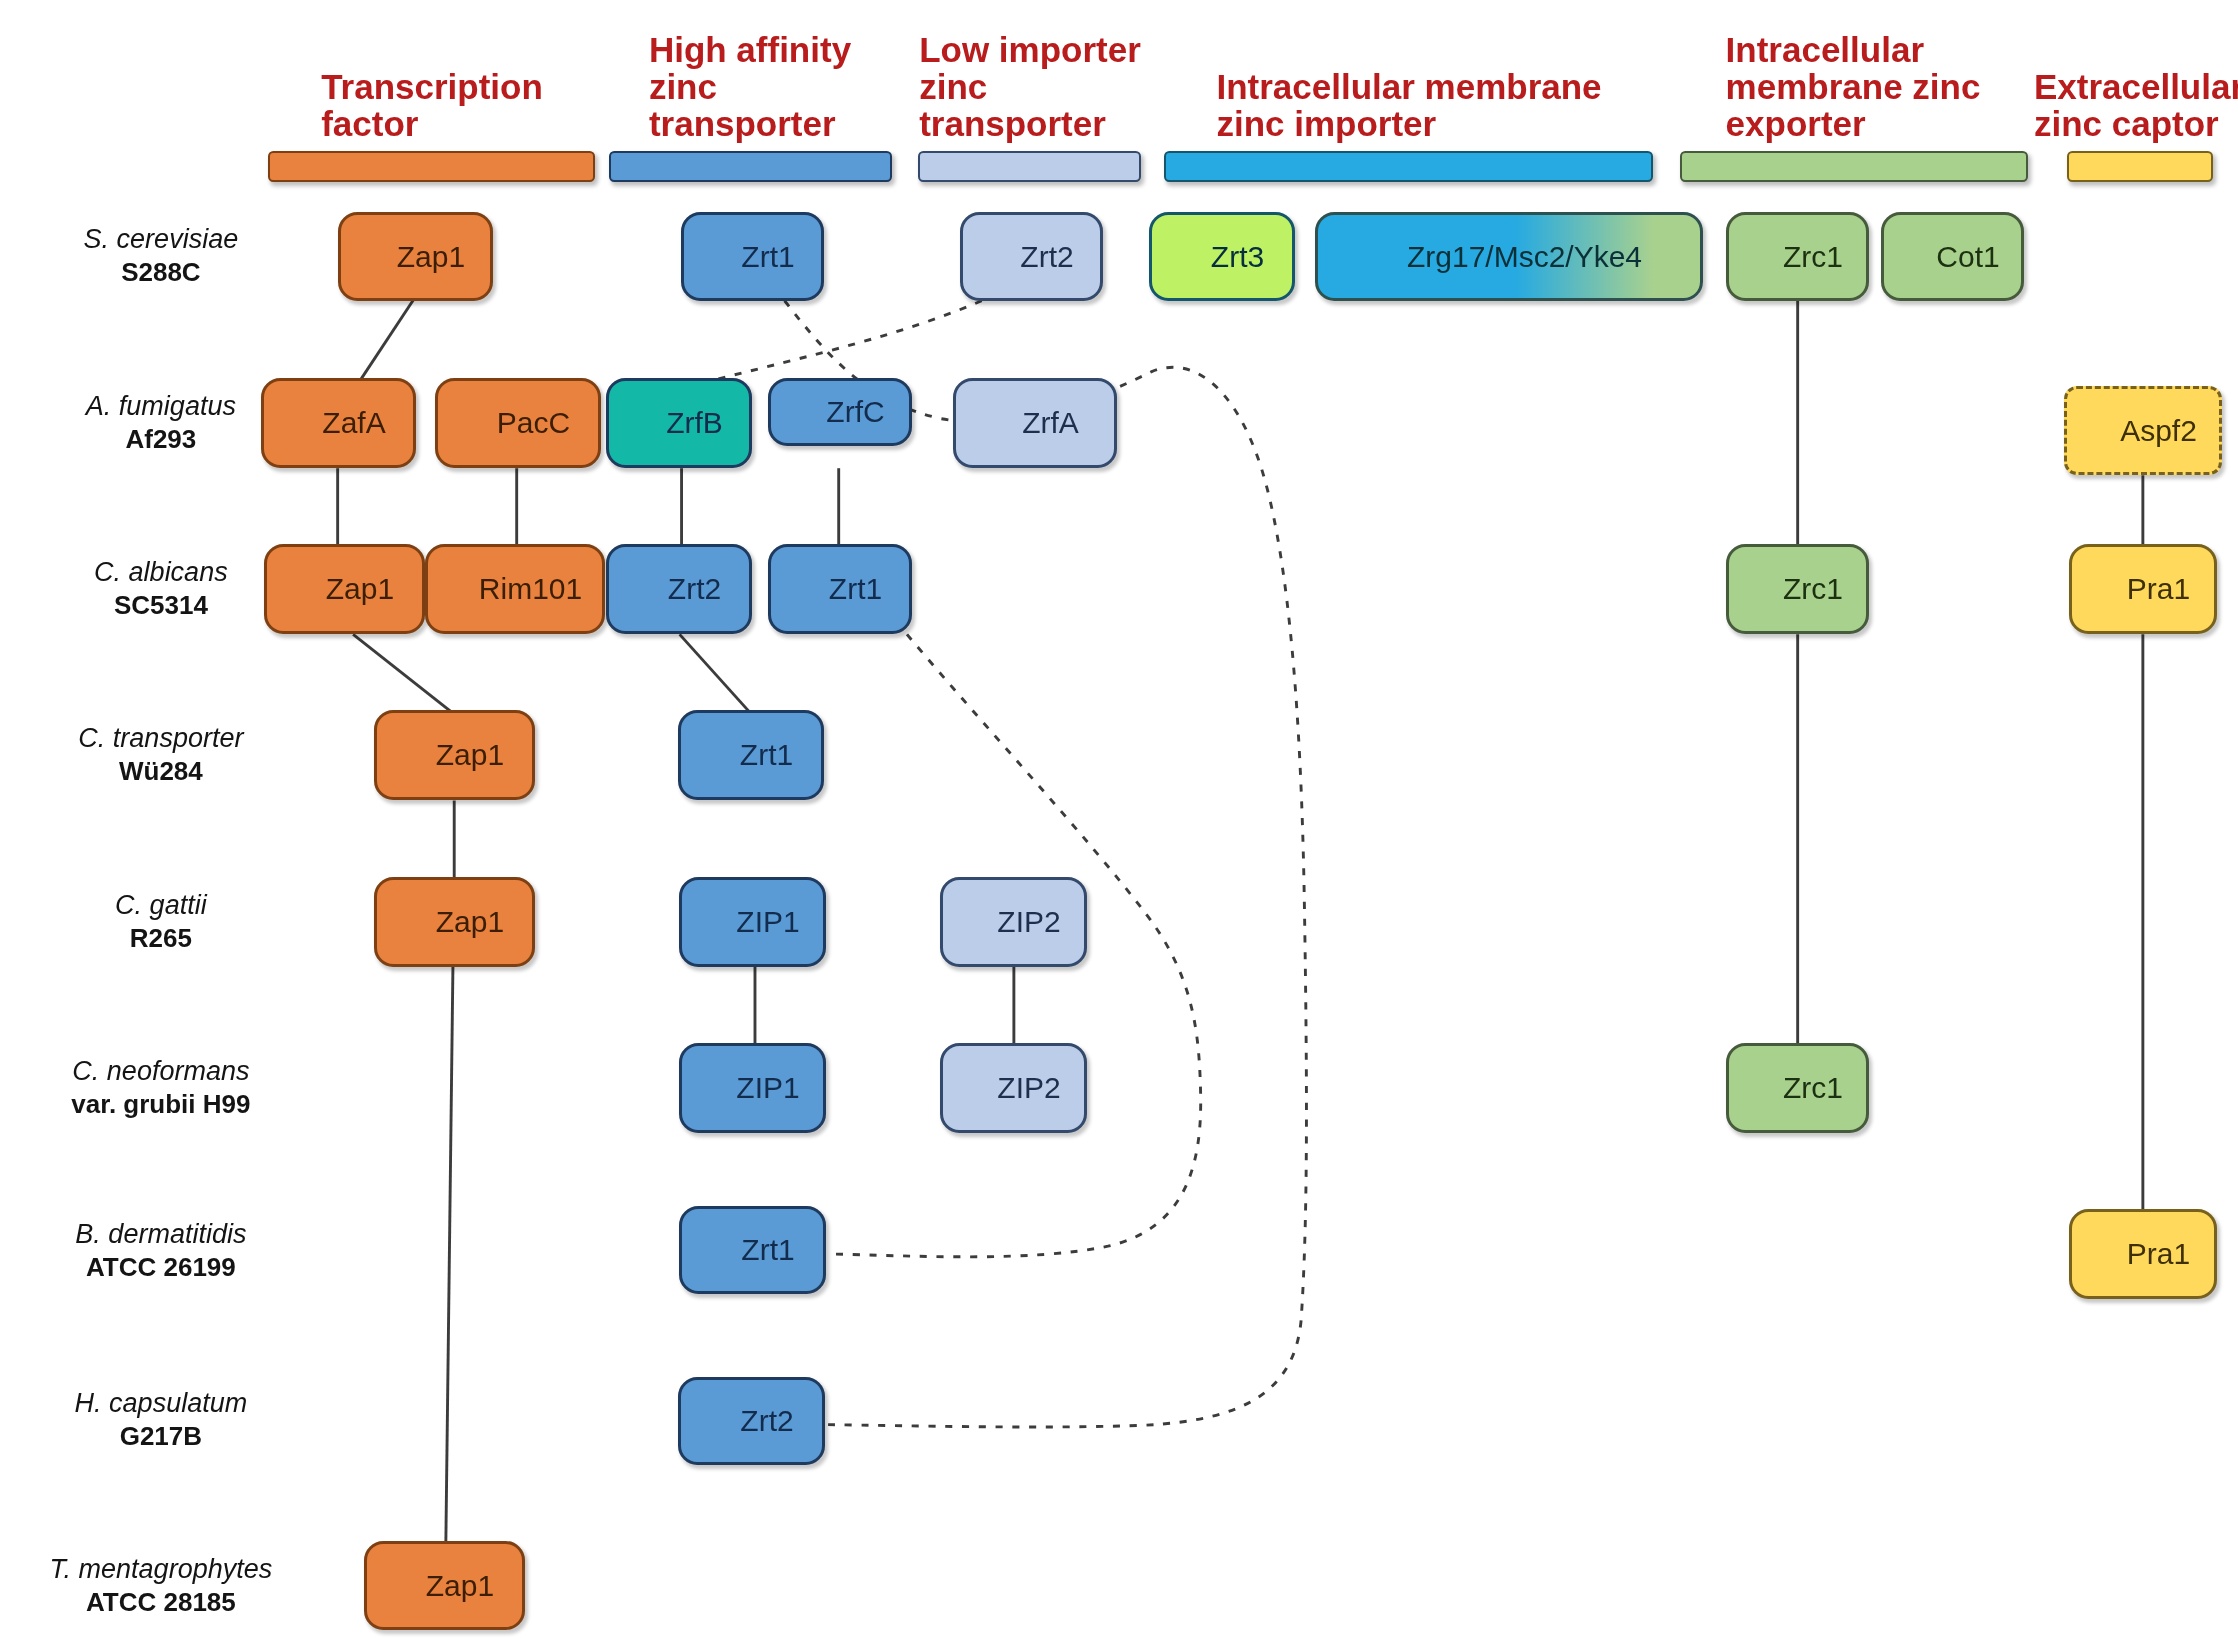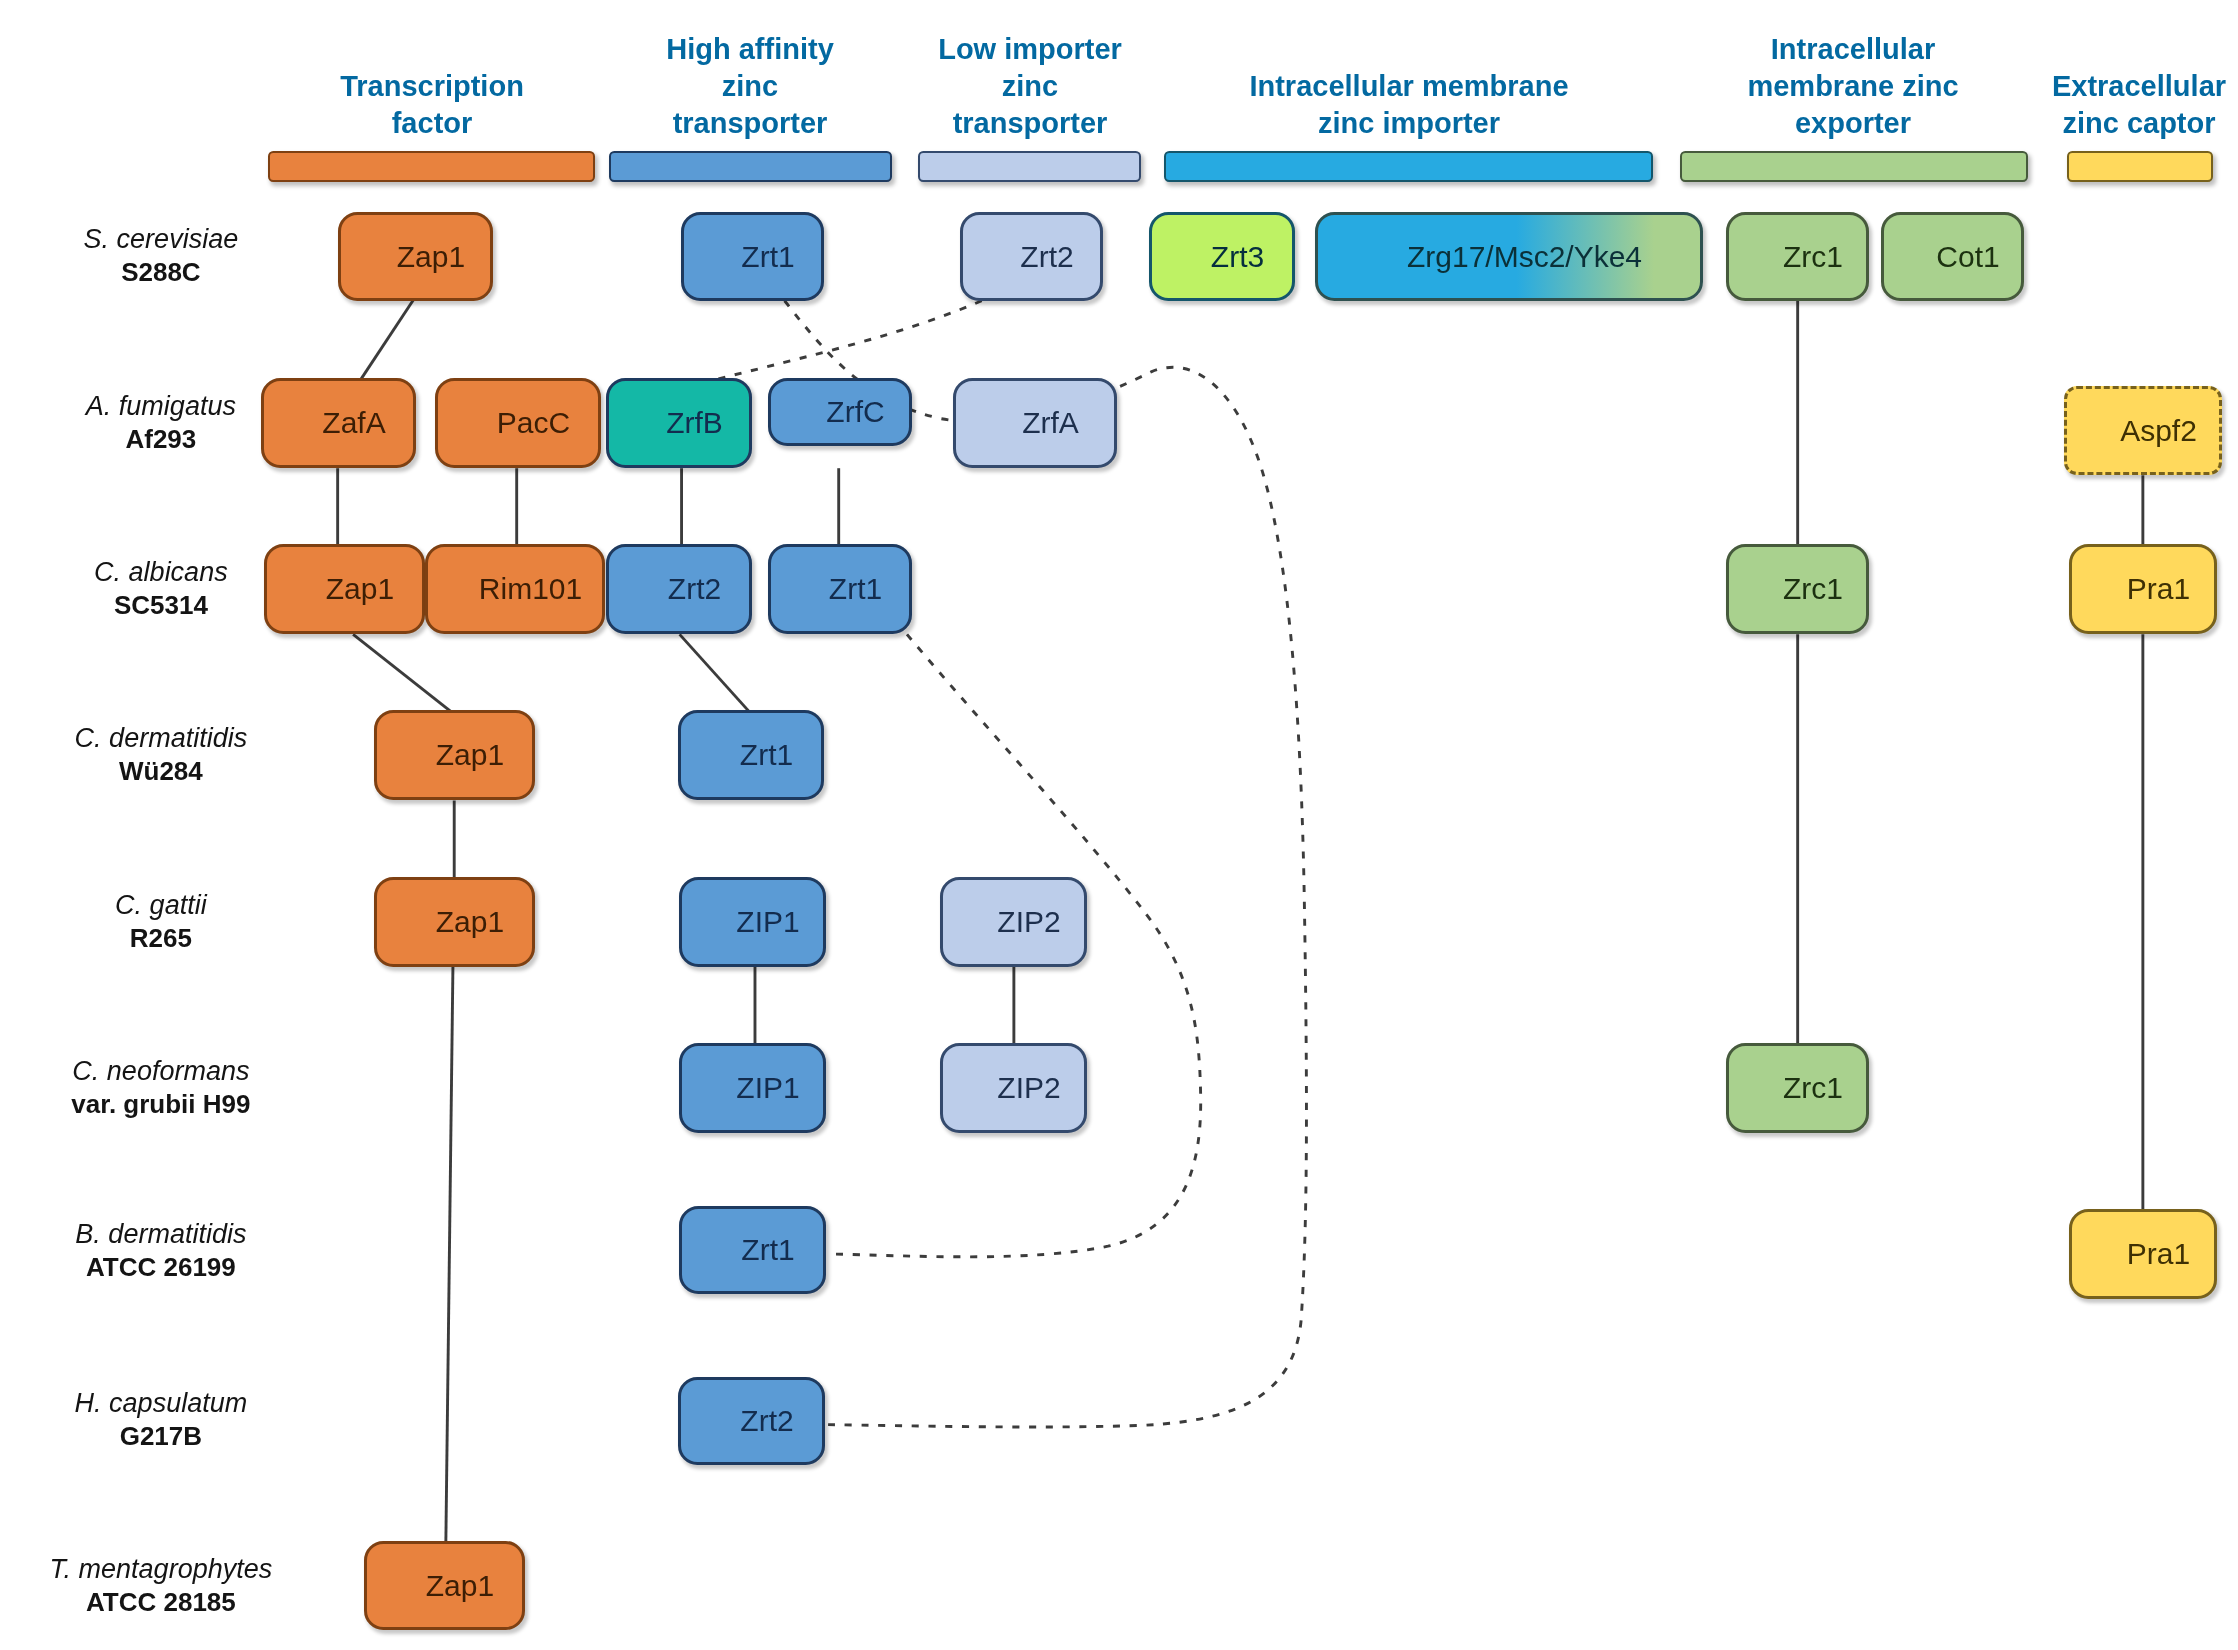--- a/index.html
+++ b/index.html
@@ -7,25 +7,25 @@
     position:relative;
     width:2239px;height:1650px;
     background:#ffffff;
     font-family:"Liberation Sans","DejaVu Sans",sans-serif;
     overflow:hidden;
   }
   #edges{position:absolute;left:0;top:0;width:100%;height:100%;}
   .col-header{
     position:absolute;
     transform:translateX(-50%);
-    text-align:center;
+    text-align:left;
     font-weight:bold;
-    font-size:29px;
+    font-size:35px;
     line-height:37px;
-    color:#0369a1;
+    color:#b91c1c;
     white-space:nowrap;
   }
   .col-bar{
     position:absolute;
     height:31px;
     border-radius:5.2px;
     box-shadow:2.6px 3.9px 4.5px rgba(0,0,0,0.25);
     box-sizing:border-box;
   }
   .species{
@@ -113,21 +113,21 @@
     </div>
     <div class="species" style="left: 6.4px; top: 423px;">
       <div class="sp-name">A. fumigatus</div>
       <div class="sp-strain">Af293</div>
     </div>
     <div class="species" style="left: 6.4px; top: 589px;">
       <div class="sp-name">C. albicans</div>
       <div class="sp-strain">SC5314</div>
     </div>
     <div class="species" style="left: 6.4px; top: 755px;">
-      <div class="sp-name">C. dermatitidis</div>
+      <div class="sp-name">C. transporter</div>
       <div class="sp-strain">Wü284</div>
     </div>
     <div class="species" style="left: 6.4px; top: 922px;">
       <div class="sp-name">C. gattii</div>
       <div class="sp-strain">R265</div>
     </div>
     <div class="species" style="left: 6.4px; top: 1088px;">
       <div class="sp-name">C. neoformans</div>
       <div class="sp-strain">var. grubii H99</div>
     </div>

